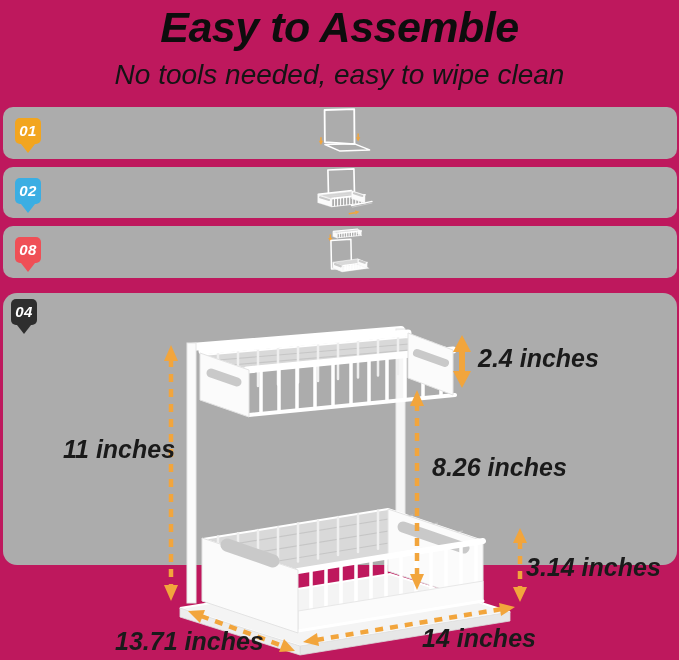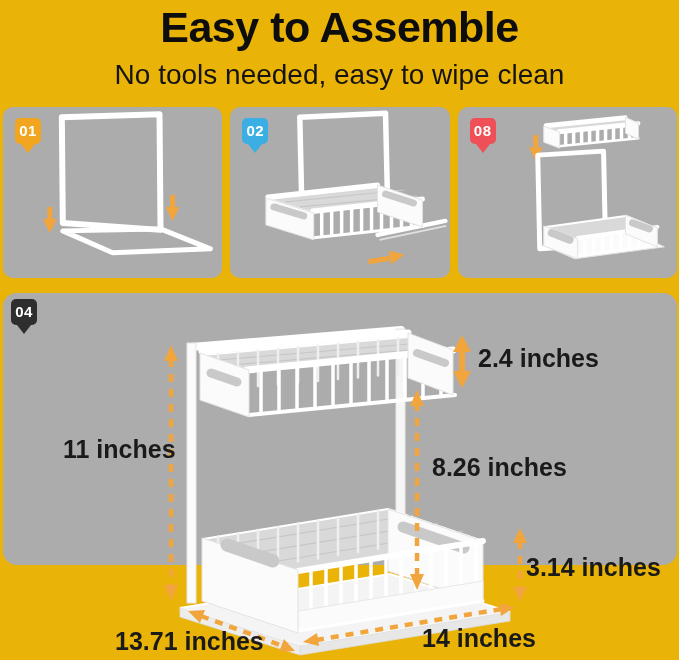--- a/index.html
+++ b/index.html
@@ -1,25 +1,25 @@
 <!DOCTYPE html>
 <html><head>
 <meta charset="utf-8">
 <style>
   html,body{margin:0;padding:0;background:#ffffff;}
   .page{
-    position:relative;width:679px;height:660px;overflow:hidden;background:#eab308;
-    font-family:"Liberation Sans", sans-serif;color:#111;
+    position:relative;width:679px;height:660px;overflow:hidden;background:#be185d;
+    font-family:"Liberation Sans", sans-serif;color:#111;font-style:italic;
   }
   
   .header{position:absolute;top:0;left:0;width:100%;text-align:center;}
   .title{margin:0;padding-top:2px;font-size:43px;line-height:50px;font-weight:bold;color:#0d0d0d;letter-spacing:-0.5px;}
   .subtitle{margin-top:7px;font-size:28px;line-height:32px;font-weight:400;color:#141414;}
   
-  .steps-row{position:absolute;top:107px;left:3px;width:674px;height:171px;display:flex;gap:8px;}
+  .steps-row{position:absolute;top:107px;left:3px;width:674px;height:171px;display:flex;gap:8px;flex-direction:column;}
   .panel{background:#ACACAC;border-radius:10px;position:relative;}
   .step{flex:1;height:171px;}
   .main-panel{position:absolute;top:293px;left:3px;width:674px;height:272px;background:#ACACAC;border-radius:14px;}
   .panel svg{position:absolute;inset:0;width:100%;height:100%;display:block;}
   
   .badge{position:absolute;left:12px;top:11px;width:26px;height:26px;border-radius:5px;
     background:var(--c);z-index:3;text-align:center;}
   .badge span{display:block;line-height:26px;font-size:15px;font-weight:bold;color:#ffffff;letter-spacing:0.5px;}
   .badge::after{content:"";position:absolute;top:100%;left:6px;width:0;height:0;
     border-left:7px solid transparent;border-right:7px solid transparent;border-top:9px solid var(--c);}

